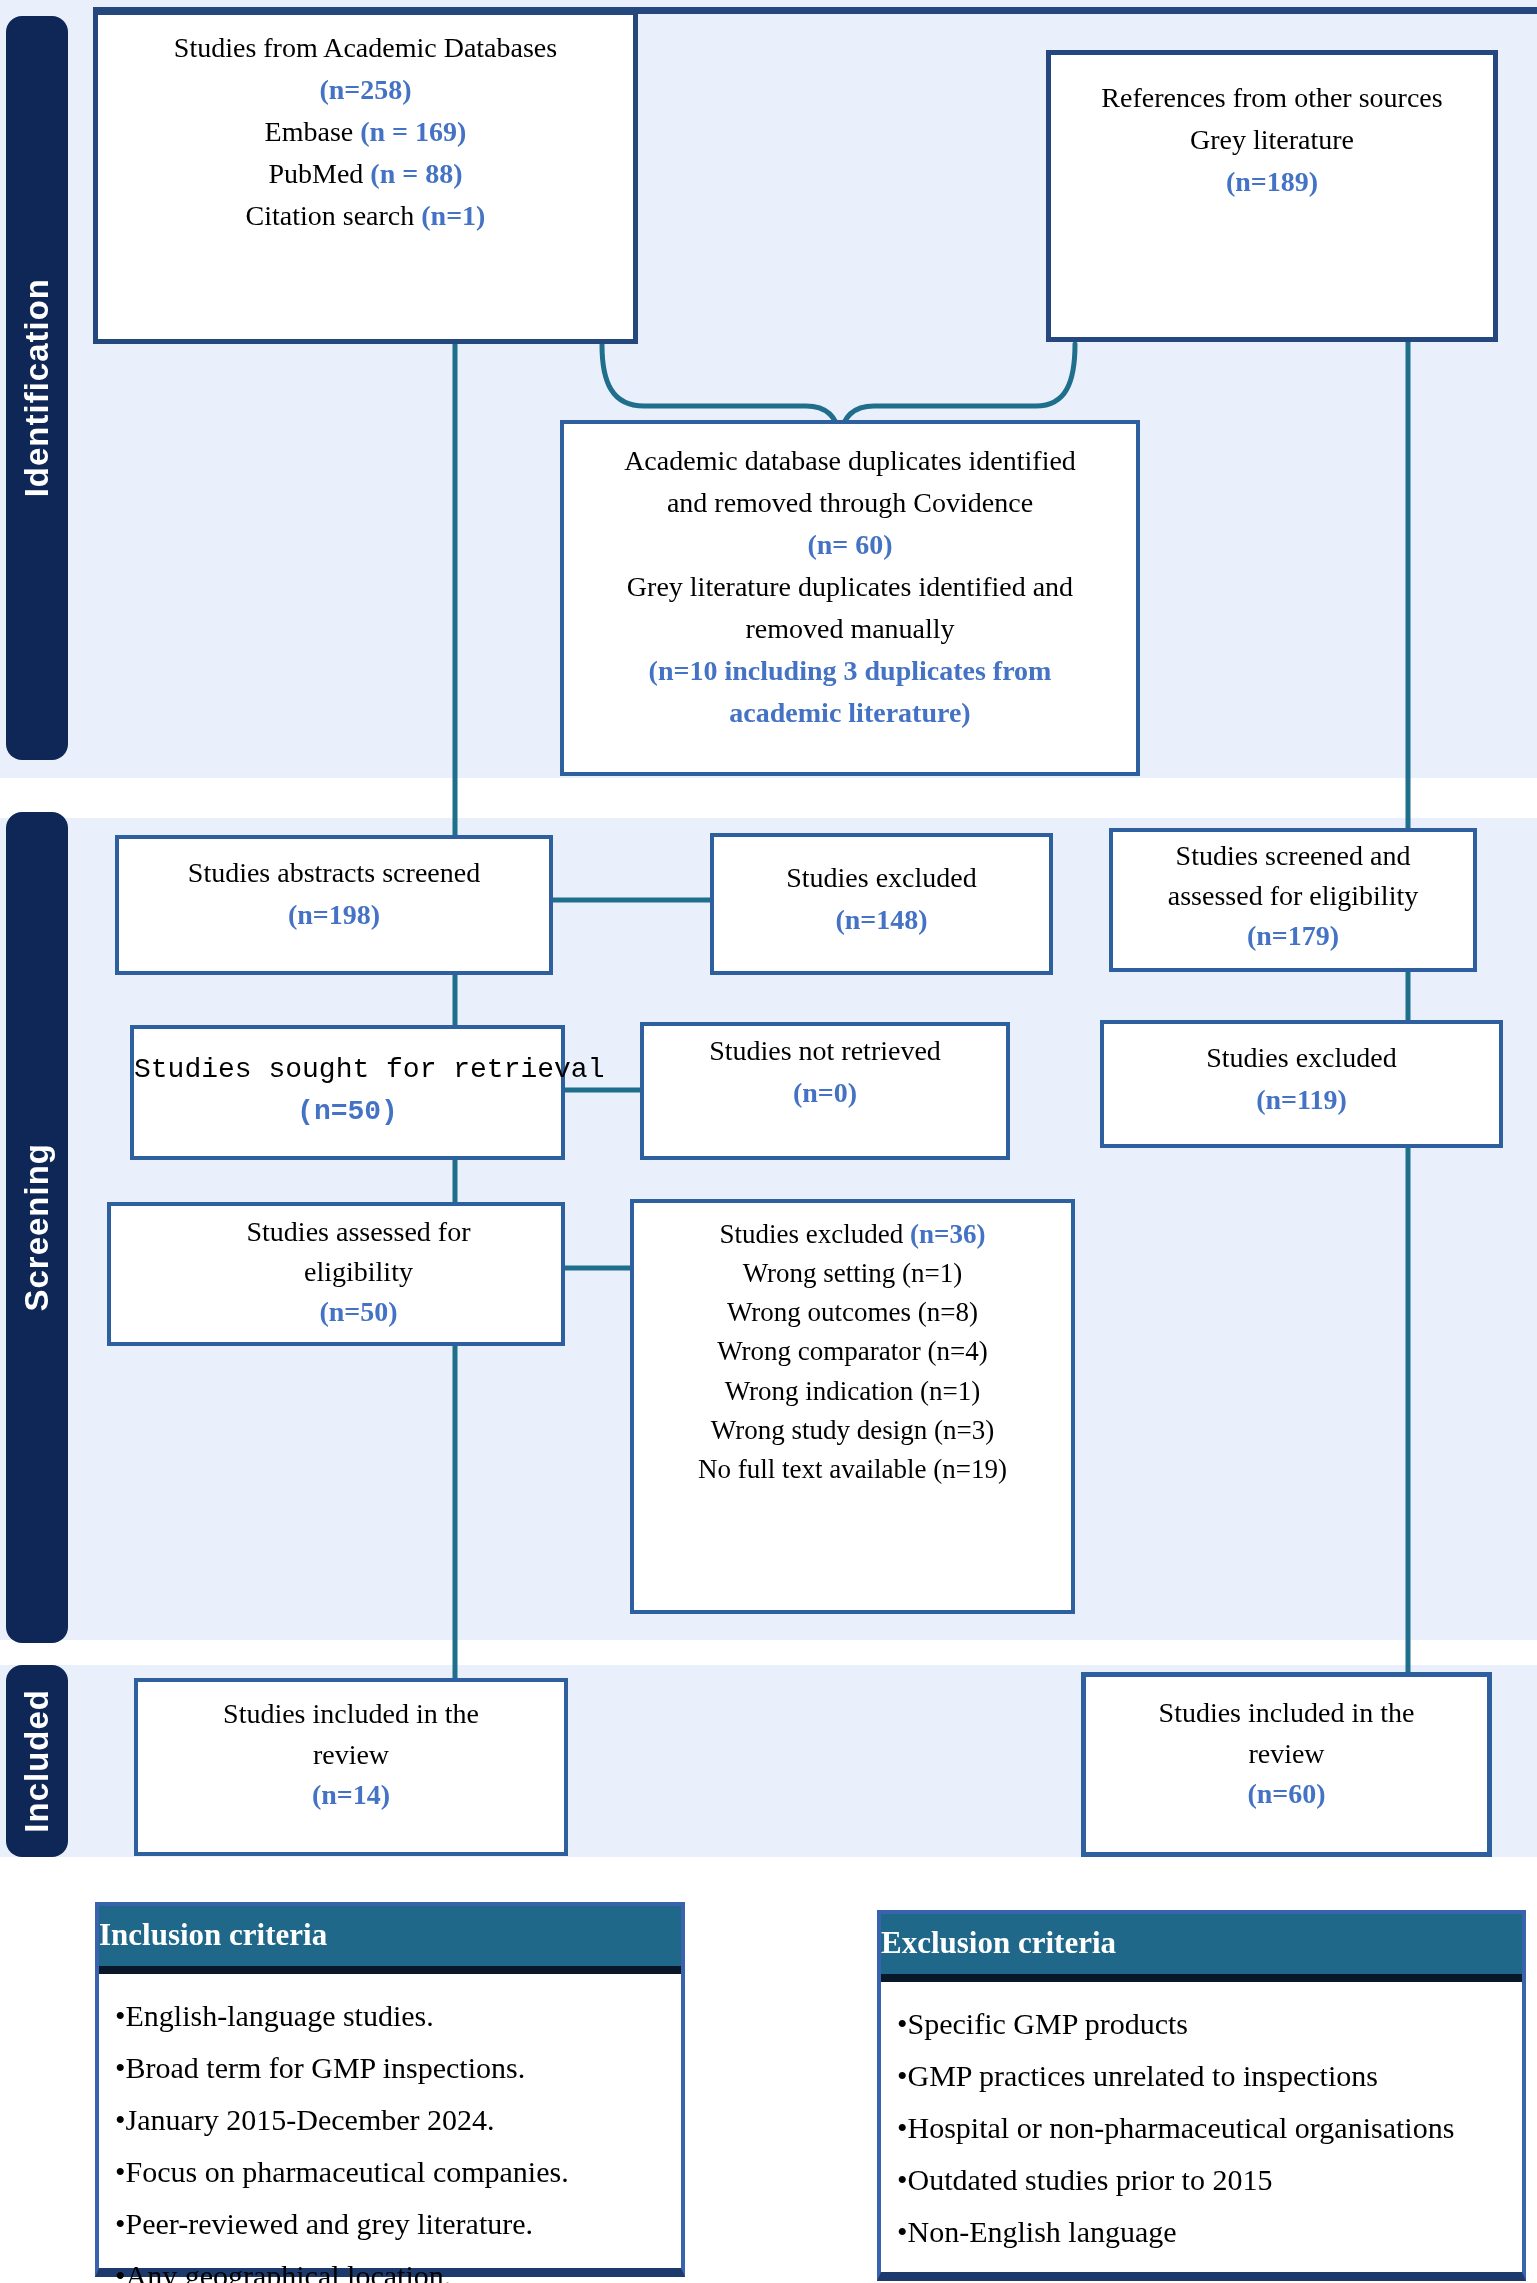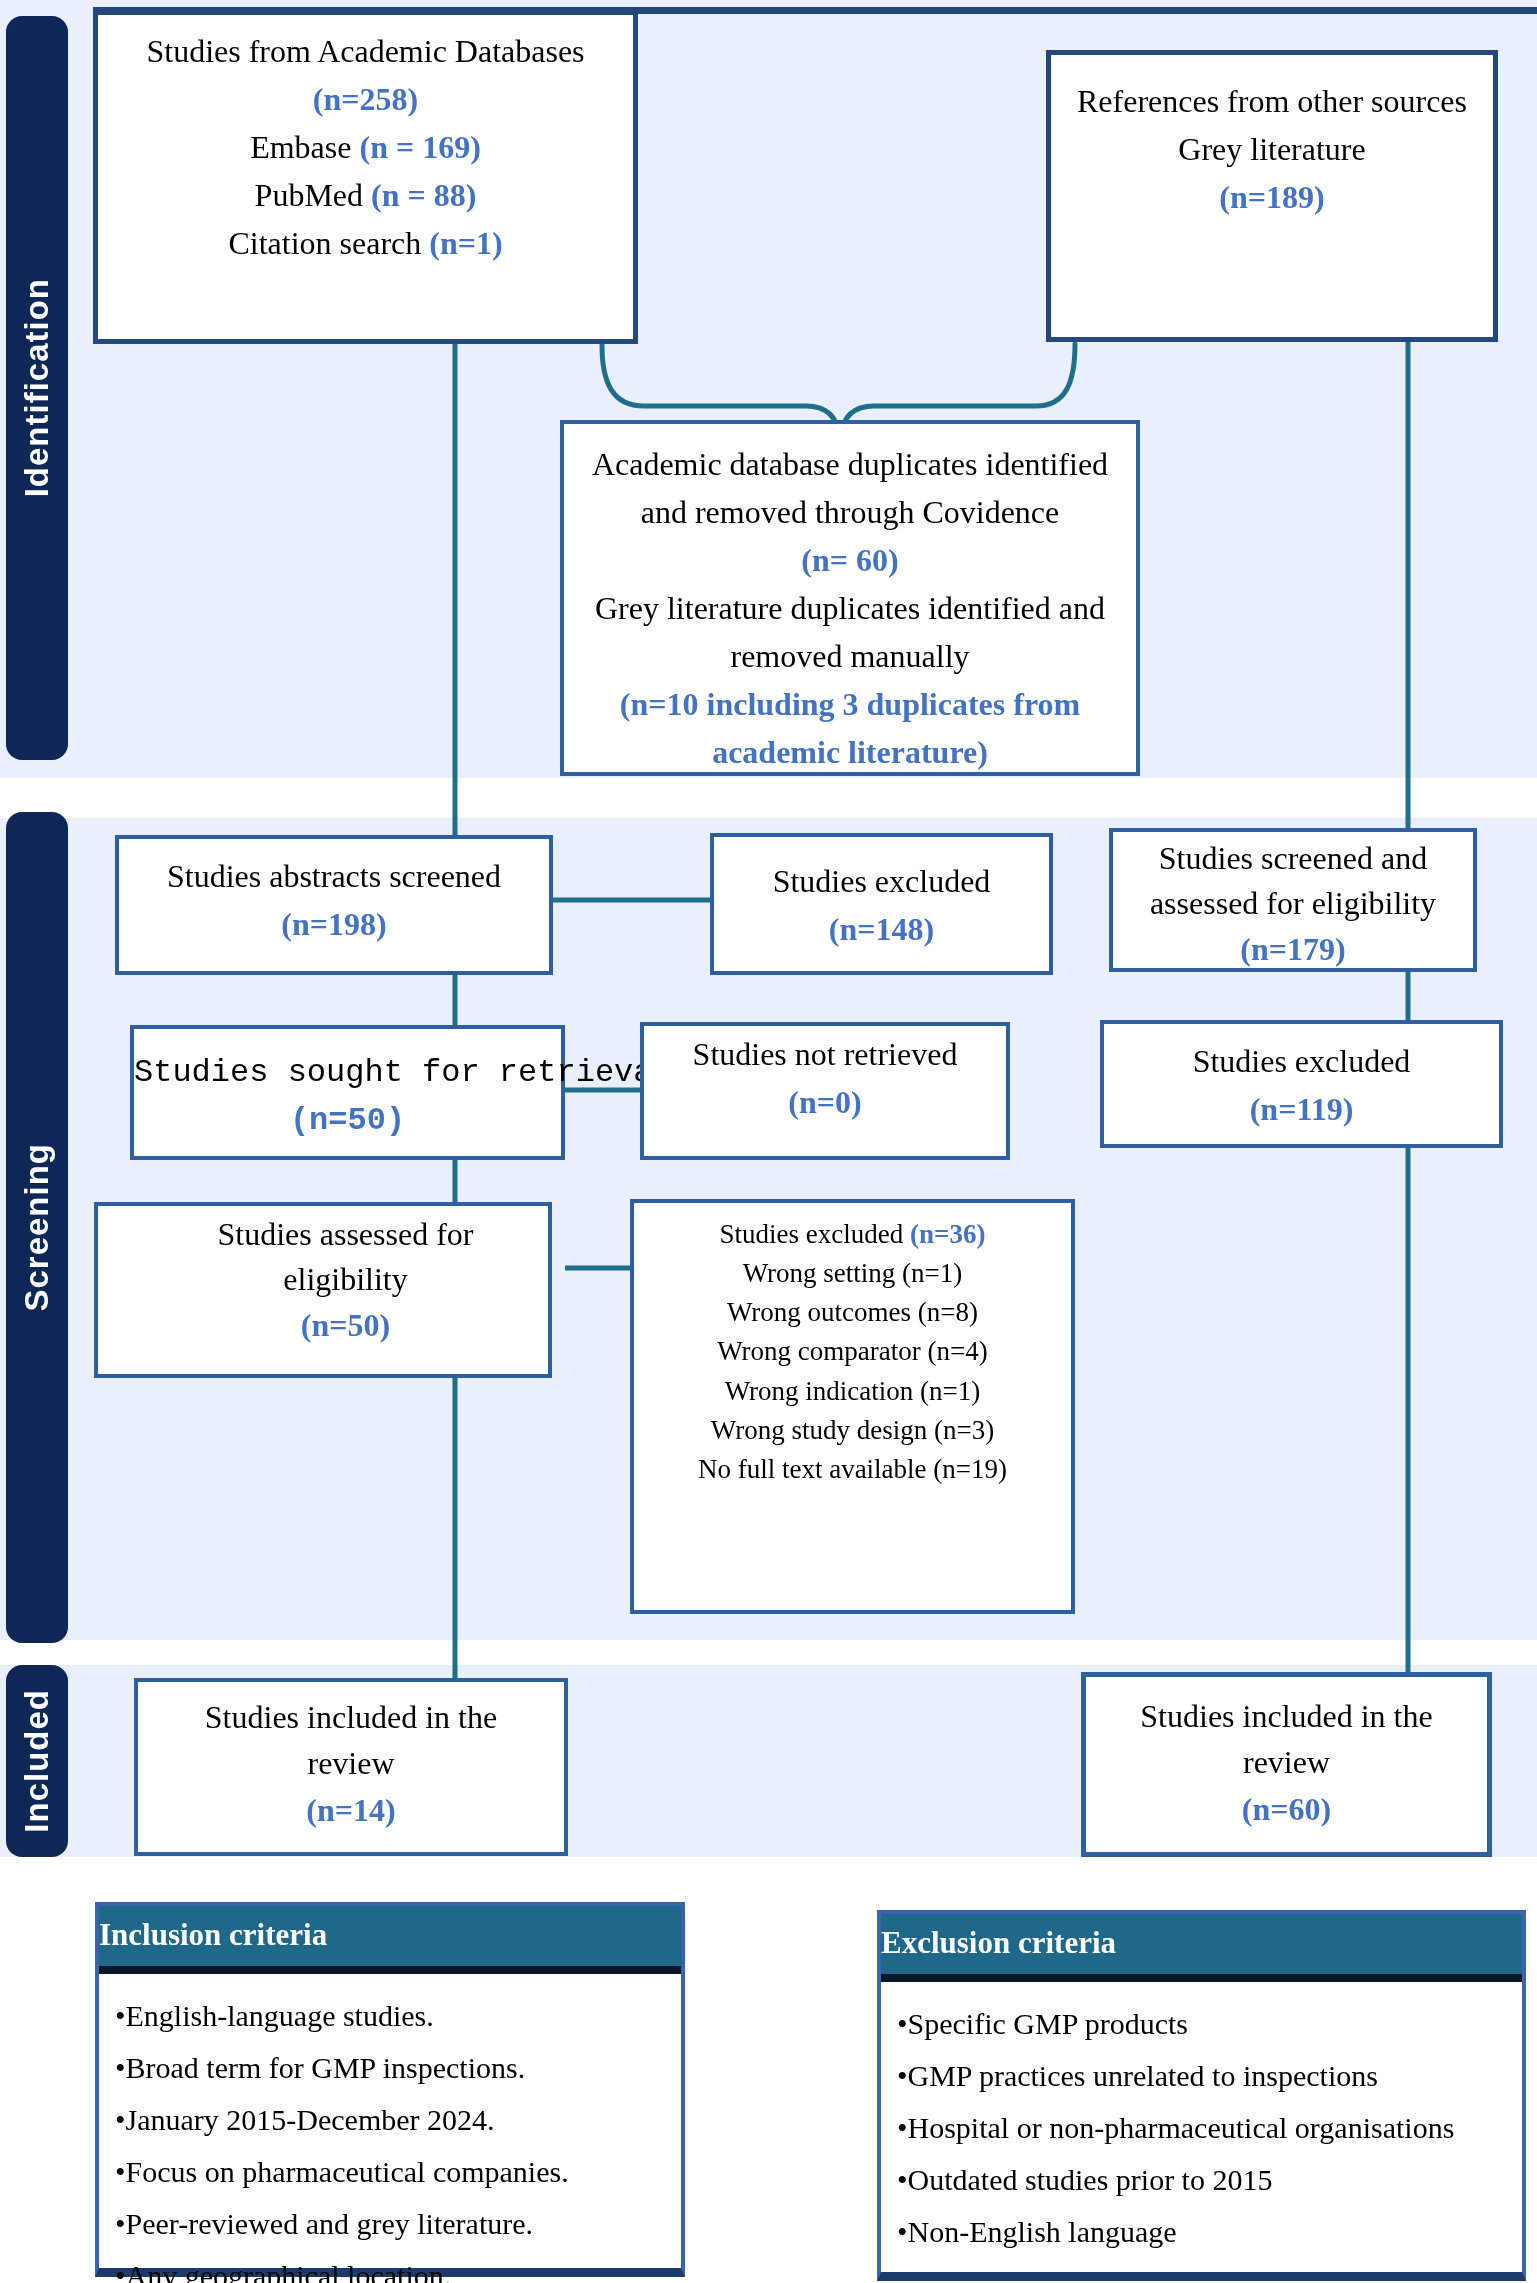--- a/index.html
+++ b/index.html
@@ -16,33 +16,33 @@
   #band-incl{top:1665px;height:192px;}
   .pill{position:absolute;left:6px;width:62px;background:var(--navy);border-radius:16px;
         display:flex;align-items:center;justify-content:center;}
   #pill-ident{top:16px;height:744px;}
   #pill-screen{top:812px;height:831px;}
   #pill-incl{top:1665px;height:192px;}
   .pill span{writing-mode:vertical-rl;transform:rotate(180deg);color:#ffffff;
              font-family:"Liberation Sans",sans-serif;font-weight:bold;font-size:33px;letter-spacing:1px;}
   #topline{position:absolute;left:93px;top:7px;width:1444px;height:7px;background:var(--border-navy);}
   .box{position:absolute;background:#ffffff;border:4px solid var(--border-blue);box-sizing:border-box;
-       text-align:center;font-size:32px;color:#000;line-height:1.5;}
+       text-align:center;font-size:28px;color:#000;line-height:1.5;}
   .bline{white-space:nowrap;}
   .seg-b{color:var(--blue);font-weight:bold;margin-top:40px;}
   #box-academic{left:93px;top:10px;width:545px;height:334px;border-color:var(--border-navy);border-width:5px;padding-top:12px;}
   #box-references{left:1046px;top:50px;width:452px;height:292px;border-color:var(--border-navy);border-width:5px;padding-top:22px;}
   #box-duplicates{left:560px;top:420px;width:580px;height:356px;padding-top:16px;}
   #box-abstracts{left:115px;top:835px;width:438px;height:140px;padding-top:13px;}
   #box-excl148{left:710px;top:833px;width:343px;height:142px;padding-top:20px;}
   #box-eligibility{left:1109px;top:828px;width:368px;height:144px;padding-top:4px;line-height:1.42;}
   #box-sought{left:130px;top:1025px;width:435px;height:135px;padding-top:20px;font-family:Liberation Mono, monospace;}
   #box-notretrieved{left:640px;top:1022px;width:370px;height:138px;padding-top:4px;}
   #box-excl119{left:1100px;top:1020px;width:403px;height:128px;padding-top:13px;}
-  #box-assessed{left:94px;top:1202px;width:458px;height:176px;padding-top:6px;line-height:1.42;padding-left:45px;}
+  #box-assessed{left:107px;top:1202px;width:458px;height:144px;padding-top:6px;line-height:1.42;padding-left:45px;}
   #box-excl36{left:630px;top:1199px;width:445px;height:415px;padding-top:12px;font-size:27px;line-height:1.45;}
   #box-incl14{left:134px;top:1678px;width:434px;height:178px;padding-top:12px;line-height:1.45;}
   #box-incl60{left:1081px;top:1672px;width:411px;height:185px;border-width:5px;padding-top:16px;line-height:1.45;}
   .crit{position:absolute;background:#ffffff;border:4px solid var(--crit-border);
         border-bottom:9px solid #1c3a6b;box-sizing:border-box;}
   #crit-inclusion{left:95px;top:1902px;width:590px;height:375px;}
   #crit-exclusion{left:877px;top:1910px;width:649px;height:371px;}
   .crit-hdr{background:var(--hdr-teal);color:#ffffff;font-weight:bold;font-size:31px;text-align:left;
             padding:11px 0 13px;border-bottom:8px solid var(--hdr-dark);}
   .crit-body{padding:16px 10px 0 16px;font-size:30px;line-height:52px;color:#000;text-align:left;}

